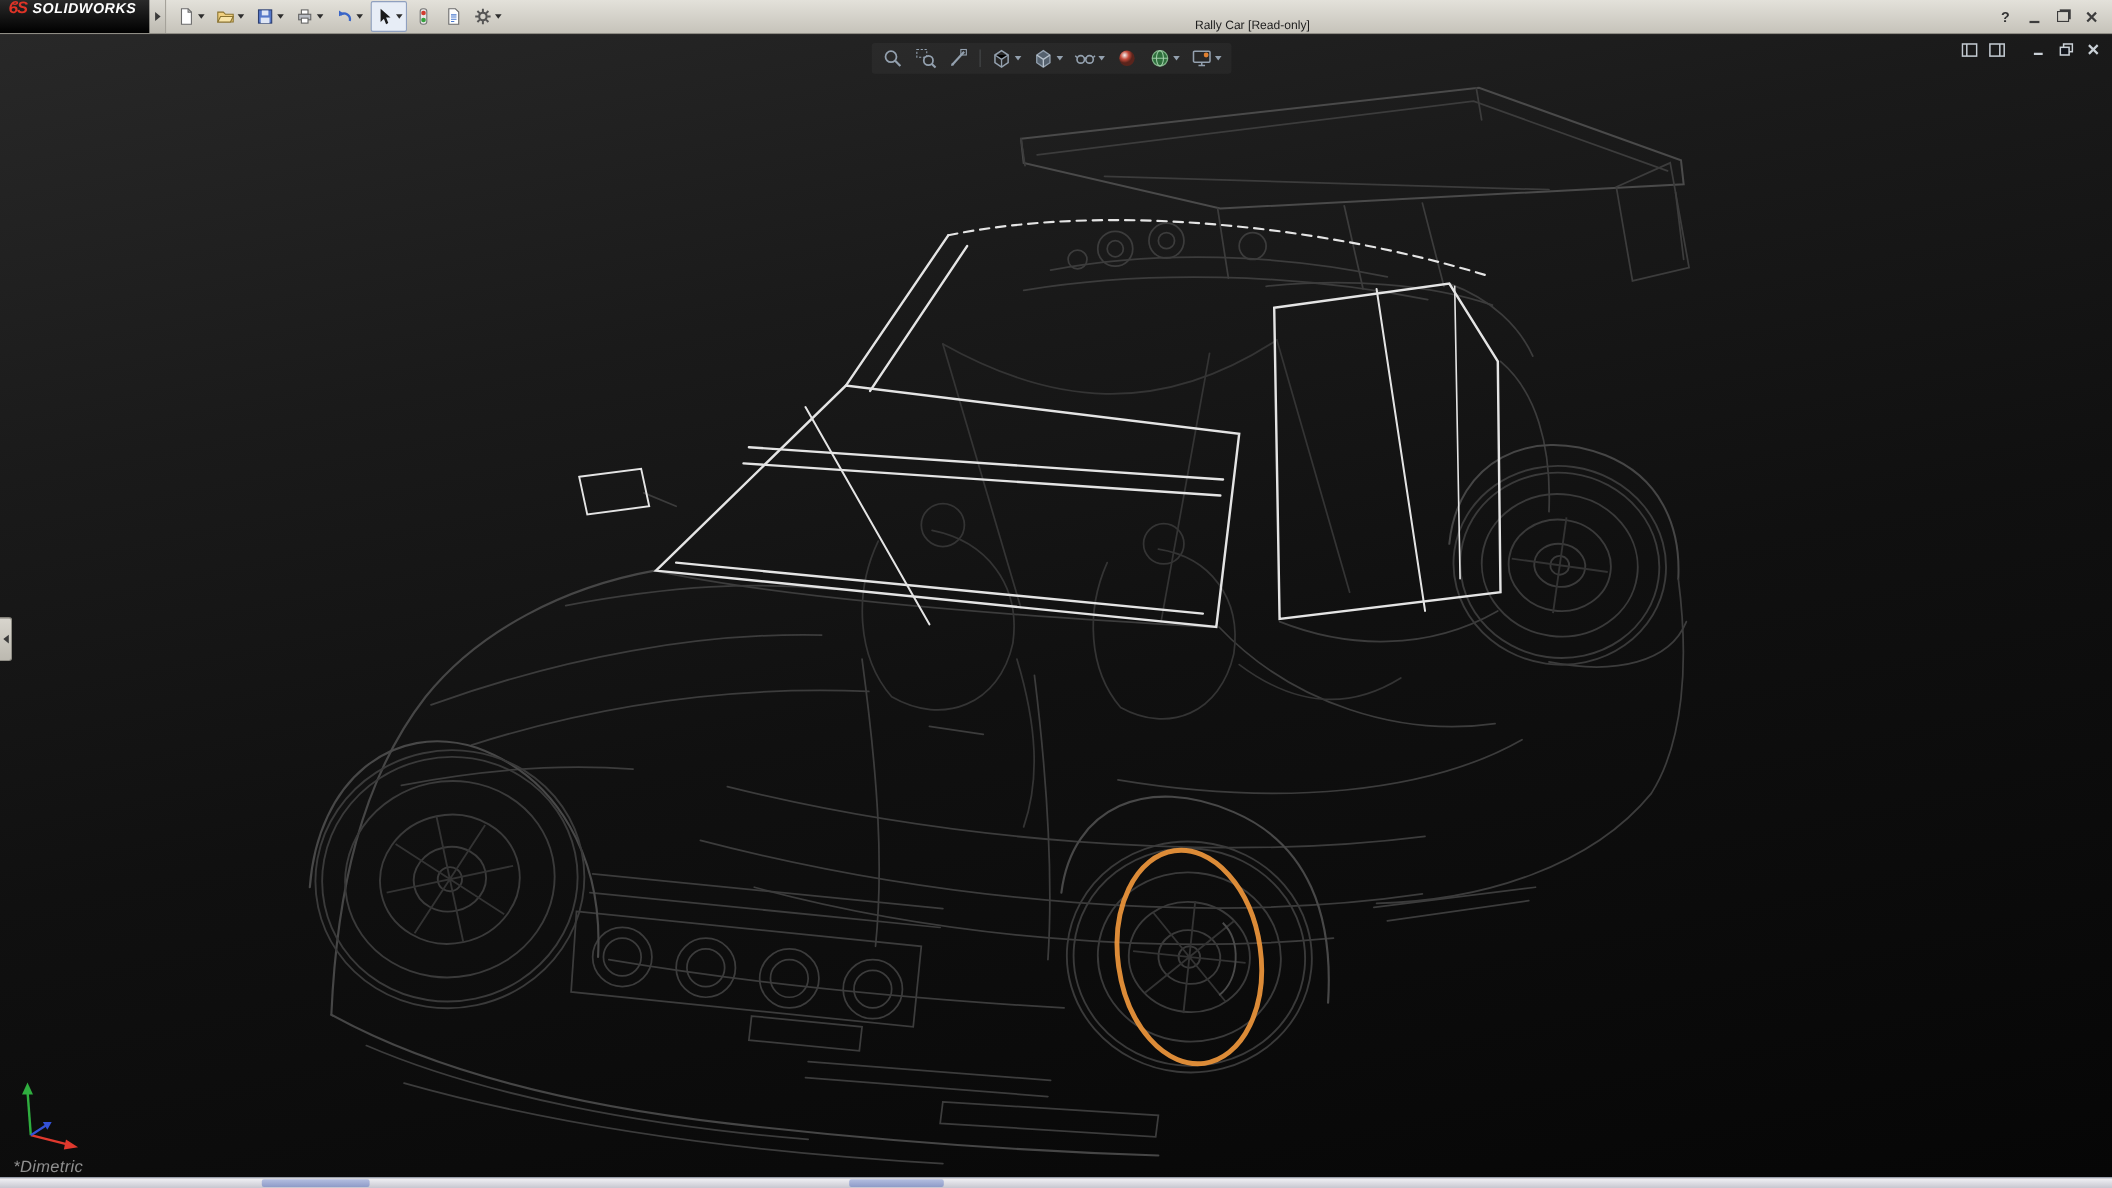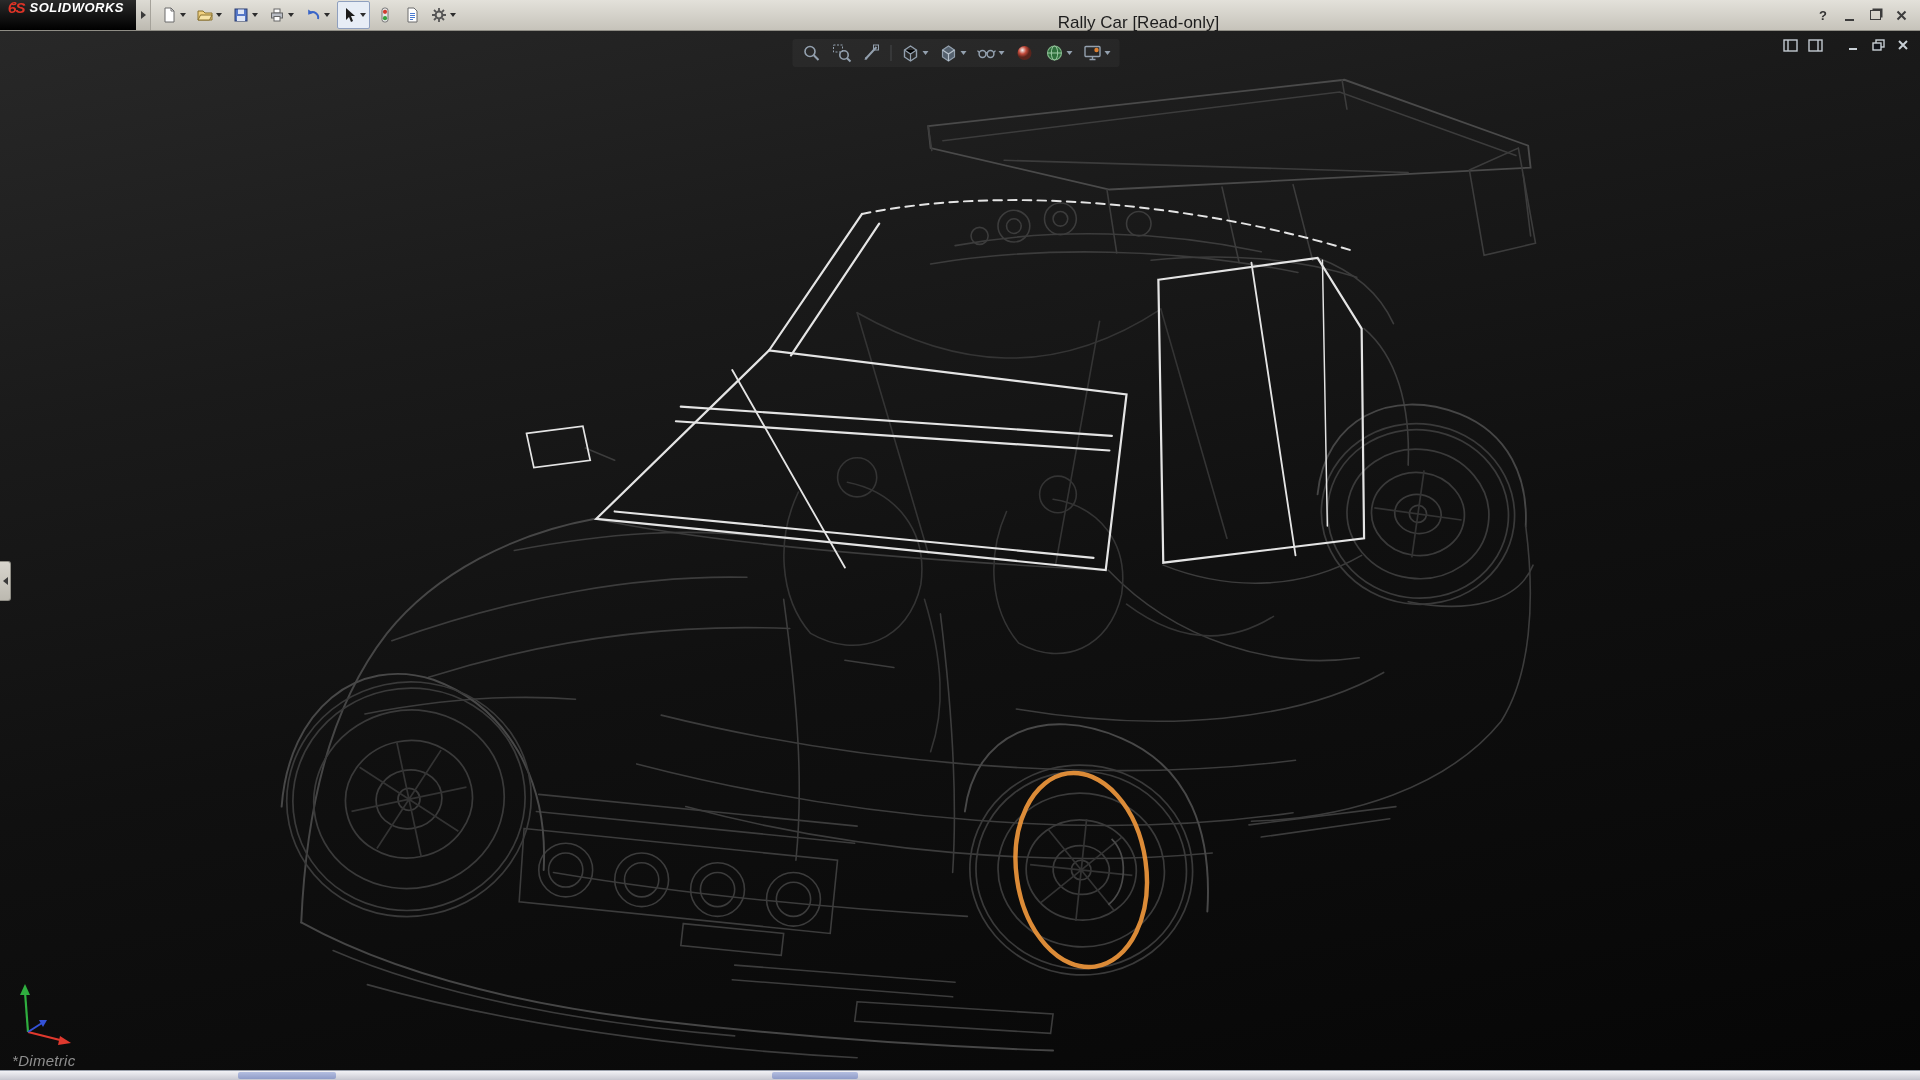--- a/index.html
+++ b/index.html
@@ -10,21 +10,21 @@
   .titlebar{height:30px;flex:0 0 30px;background:linear-gradient(#e3e1da,#c6c3ba);border-bottom:1px solid #8f8d85;display:flex;align-items:stretch;position:relative;z-index:5;}
   .logo{background:linear-gradient(#2a2a2a,#000);display:flex;align-items:center;padding:0 12px 16px 8px;gap:5px;}
   .logo-mark{color:#e03427;font-weight:bold;font-style:italic;font-size:15px;letter-spacing:-1px;}
   .logo-text{color:#fff;font-weight:bold;font-style:italic;font-size:13px;letter-spacing:.5px;}
   .tb-expander{width:14px;display:flex;align-items:center;justify-content:center;background:linear-gradient(#dddbd4,#bdbab1);border-right:1px solid #a5a29a;cursor:pointer;}
   .caret-right{width:0;height:0;border-top:4px solid transparent;border-bottom:4px solid transparent;border-left:5px solid #3a3a3a;}
   .tb-group{display:flex;align-items:center;gap:3px;padding:0 6px;}
   .tb-btn{height:24px;display:flex;align-items:center;gap:2px;padding:1px 3px;border:1px solid transparent;border-radius:2px;cursor:pointer;}
   .tb-btn.active{background:#e7edf6;border-color:#8fa0bf;}
   .caret-down{width:0;height:0;border-left:3px solid transparent;border-right:3px solid transparent;border-top:4px solid #2c2c2c;margin-left:1px;}
-  .win-title{position:absolute;left:59.3%;top:0;height:46px;transform:translateX(-50%);display:flex;align-items:center;font-size:17px;color:#1d1d1d;white-space:nowrap;}
+  .win-title{position:absolute;left:59.3%;top:0;height:46px;transform:translateX(-50%);display:flex;align-items:center;font-size:11px;color:#1d1d1d;white-space:nowrap;}
   .win-controls{margin-left:auto;display:flex;align-items:center;gap:8px;padding:0 10px;}
   .wc-btn{width:18px;height:18px;display:flex;align-items:center;justify-content:center;cursor:pointer;color:#333;font-size:13px;font-weight:bold;}
   .glyph-min{width:9px;height:2px;background:#3c3c3c;margin-top:9px;}
   .glyph-restore{width:9px;height:8px;border:1.5px solid #3c3c3c;box-shadow:2px -2px 0 -0.5px #3c3c3c;}
 
   
   .viewport{flex:1;position:relative;background:linear-gradient(168deg,#282828 0%,#1a1a1a 28%,#101010 55%,#060606 100%);overflow:hidden;}
   .carsvg{position:absolute;inset:0;width:100%;height:100%;}
 
   .hud{position:absolute;top:8px;left:49.8%;transform:translateX(-50%);display:flex;align-items:center;gap:4px;padding:2px 6px;border-radius:3px;background:rgba(255,255,255,0.04);}

